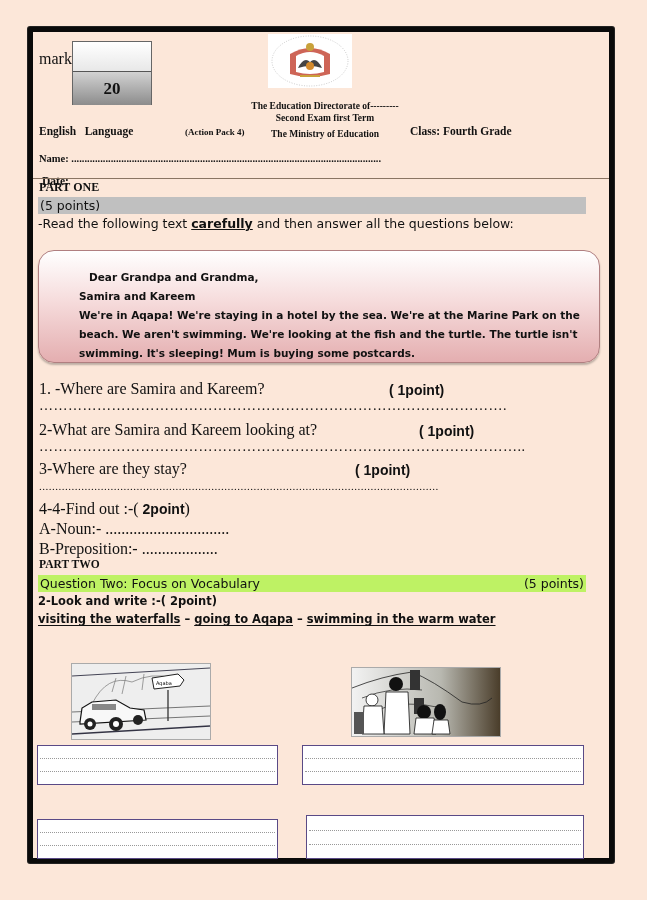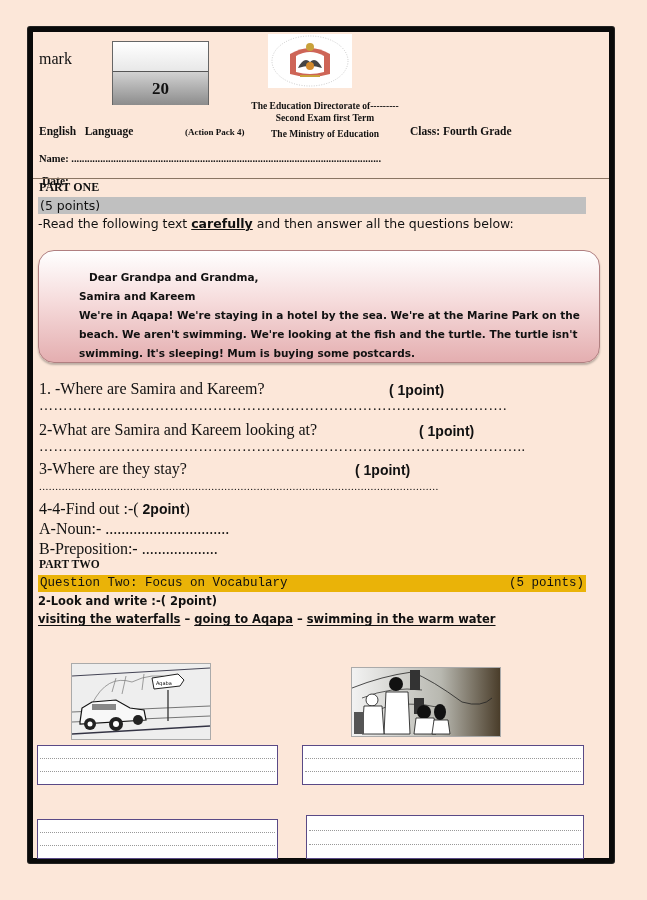--- a/index.html
+++ b/index.html
@@ -9,40 +9,39 @@
   }
   .frame {
     position:absolute; left:28px; top:27px; width:586px; height:836px;
     border:5px solid #0a0a0a; background:#fce7d9; box-sizing:border-box;
     border-radius:2px;
     box-shadow: 0 0 0 1px #222;
   }
   .abs { position:absolute; }
   .mark-label { left:39px; top:50px; font-size:16px; }
   .mark-box {
-    left:72px; top:41px; width:97px; height:64px; border:1px solid #666;
+    left:72px; top:41px; width:80px; height:64px; border:1px solid #666;
     box-sizing:border-box;
-    margin-left:40px;
   }
   .mark-top { height:29px; background:linear-gradient(#ffffff,#e8e8e8); border-bottom:1px solid #555; }
   .mark-bottom { height:33px; background:linear-gradient(#d2d2d2,#8c8c8c); text-align:center;
     font-weight:bold; font-size:17px; line-height:33px; }
   .emblem { left:268px; top:34px; width:84px; height:54px; background:#fff; }
   .hdr-center { left:200px; width:250px; text-align:center; font-weight:bold; font-size:9.5px; }
   .h1 { top:89px;margin-top:40px; } .h2 { top:101px; } .h3 { top:113px; }
   .info { font-weight:bold; font-size:11.5px; }
   .small-b { font-weight:bold; font-size:9px; }
   .hr { left:33px; width:576px; top:178px; height:1px; background:#8a7563; }
   .part { font-weight:bold; font-size:12px; }
   .qbar {
     left:38px; width:548px; height:17px; background:#c0c0c0;
     font-family:"DejaVu Sans", sans-serif; font-size:12.5px; line-height:17px;
     display:flex; justify-content:space-between; padding:0 2px; box-sizing:border-box;
   }
-  .qbar.dark { background:#eab308;font-family:Liberation Mono, monospace; }
+  .qbar.dark { background:#bef264; }
   .sans { font-family:"DejaVu Sans", sans-serif; }
   .instr { left:38px; top:216px; font-size:12.5px; }
   .instr u { font-weight:bold; }
   .letter {
     left:38px; top:250px; width:562px; height:113px; box-sizing:border-box;
     border:1px solid #b07f80; border-radius:16px;
     background:linear-gradient(#ffffff 0%, #f6dcdc 45%, #e4aeb0 100%);
     box-shadow:0 2px 2px rgba(0,0,0,0.25);
     font-family:"DejaVu Sans", sans-serif; font-weight:bold; font-size:10.5px;
     padding:17px 10px 0 40px; line-height:19px;

